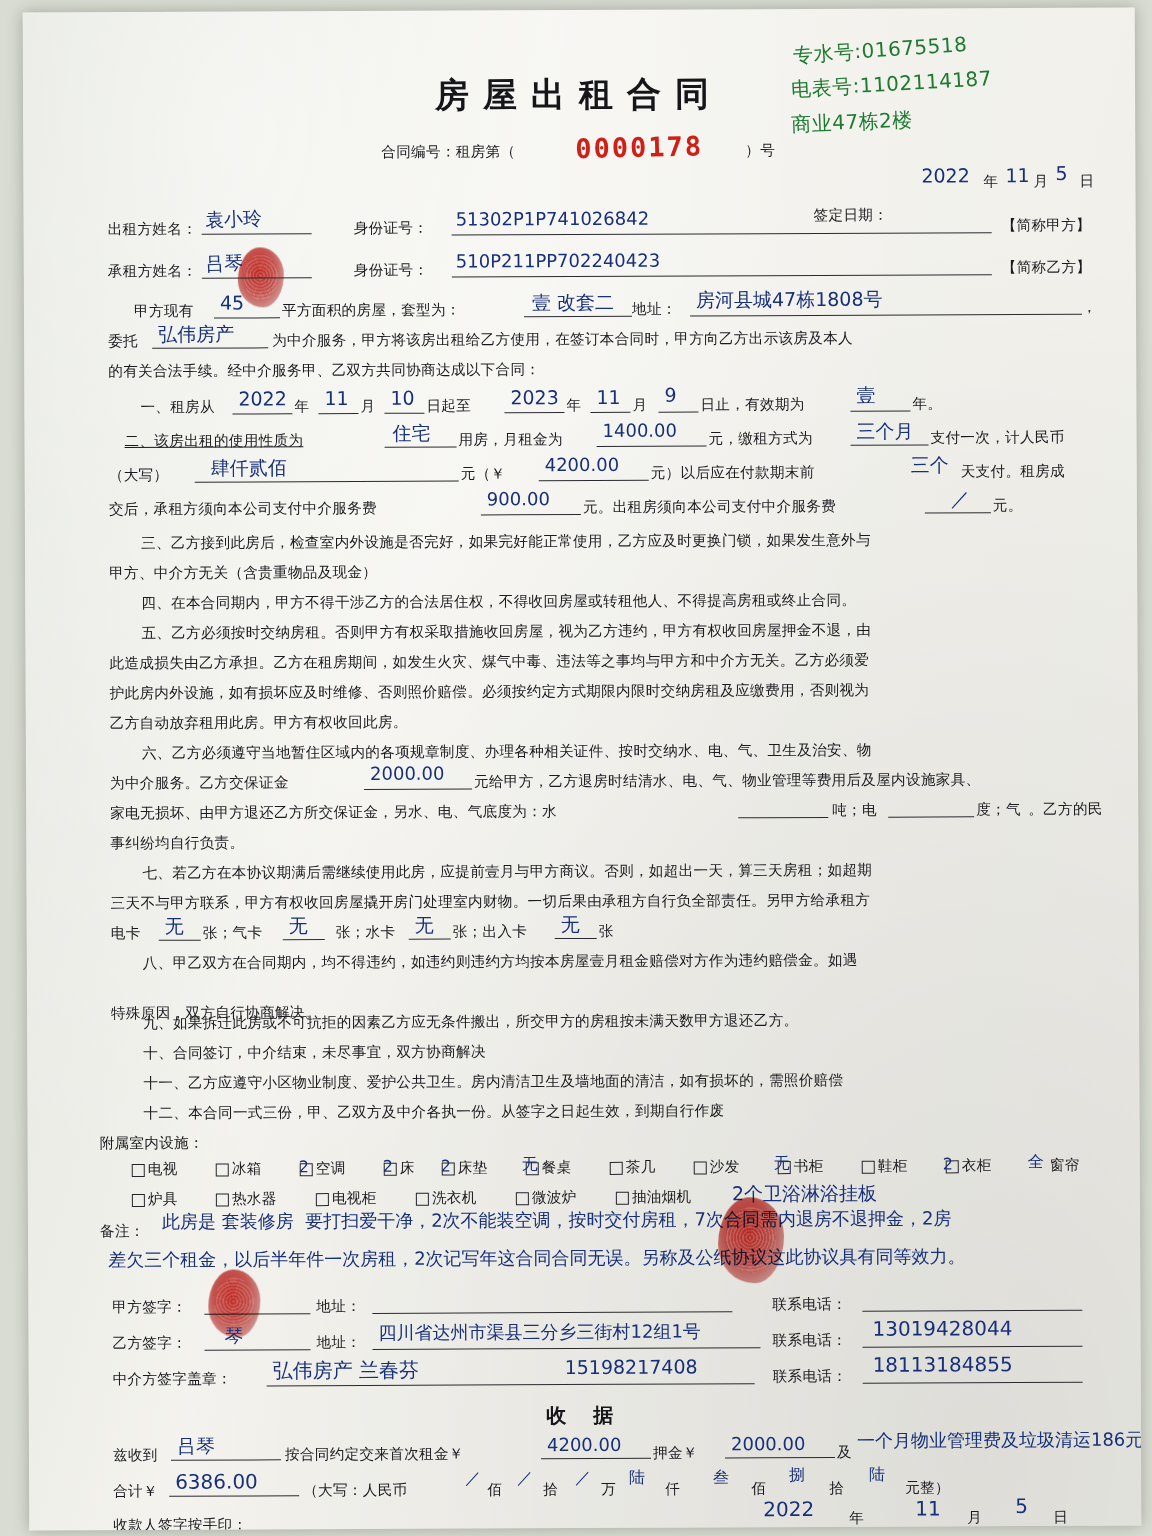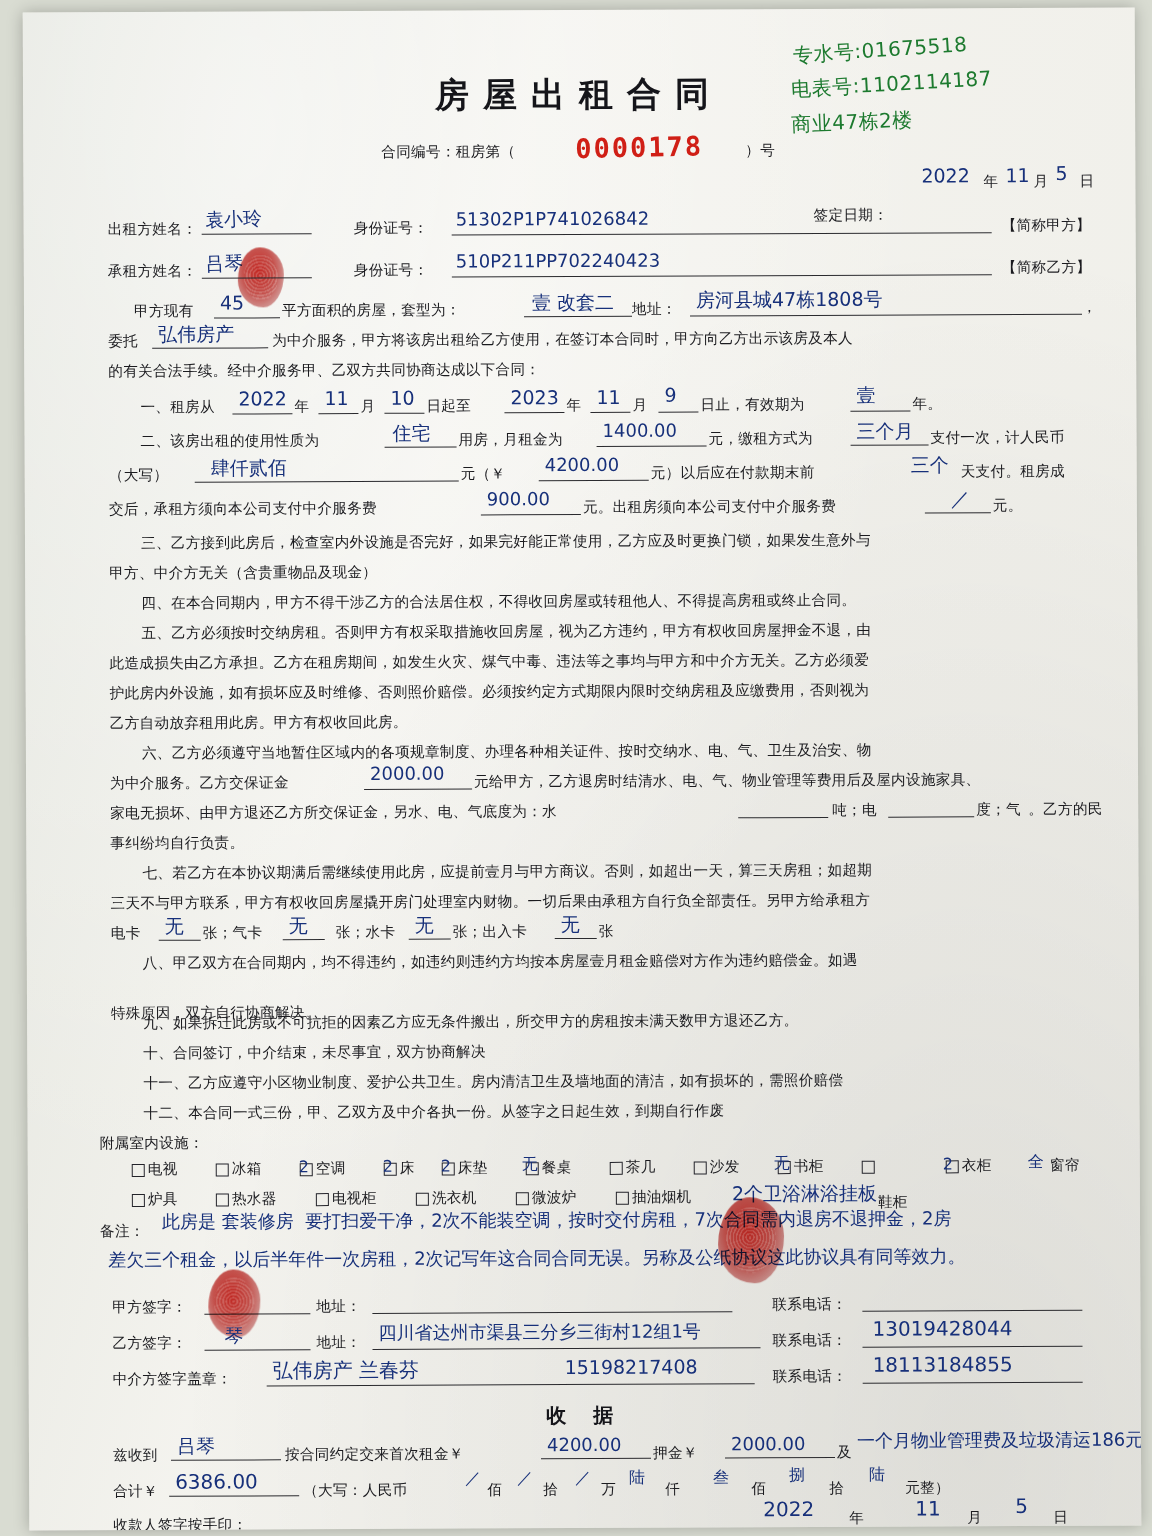--- a/index.html
+++ b/index.html
@@ -144,21 +144,21 @@
     <div class="hw" style="left:572px;top:376px;">11</div>
     <div class="uline" style="left:566px;top:402px;width:40px;"></div>
     <div class="lbl" style="left:608px;top:386px;">月</div>
     <div class="hw" style="left:640px;top:374px;">9</div>
     <div class="uline" style="left:634px;top:402px;width:40px;"></div>
     <div class="lbl" style="left:676px;top:386px;">日止，有效期为</div>
     <div class="hw" style="left:832px;top:374px;">壹</div>
     <div class="uline" style="left:826px;top:402px;width:60px;"></div>
     <div class="lbl" style="left:888px;top:386px;">年。</div>
 
-    <div class="lbl" style="left:116px;top:420px;">二、该房出租的使用性质为</div>
+    <div class="lbl" style="left:100px;top:420px;text-decoration:underline;">二、该房出租的使用性质为</div>
     <div class="hw" style="left:368px;top:410px;">住宅</div>
     <div class="uline" style="left:360px;top:436px;width:72px;"></div>
     <div class="lbl" style="left:434px;top:420px;">用房，月租金为</div>
     <div class="hw" style="left:578px;top:410px;font-size:18px;">1400.00</div>
     <div class="uline" style="left:572px;top:436px;width:110px;"></div>
     <div class="lbl" style="left:684px;top:420px;">元，缴租方式为</div>
     <div class="hw" style="left:832px;top:410px;">三个月</div>
     <div class="uline" style="left:826px;top:436px;width:78px;"></div>
     <div class="lbl" style="left:906px;top:420px;">支付一次，计人民币</div>
 
@@ -245,21 +245,21 @@
     <div class="hw sm" style="left:494px;top:1144px;">无</div>
     <div class="lbl" style="left:514px;top:1148px;">餐桌</div>
     <div class="chk" style="left:582px;top:1152px;"></div>
     <div class="lbl" style="left:598px;top:1148px;">茶几</div>
     <div class="chk" style="left:666px;top:1152px;"></div>
     <div class="lbl" style="left:682px;top:1148px;">沙发</div>
     <div class="chk" style="left:750px;top:1152px;"></div>
     <div class="hw sm" style="left:746px;top:1144px;">无</div>
     <div class="lbl" style="left:766px;top:1148px;">书柜</div>
     <div class="chk" style="left:834px;top:1152px;"></div>
-    <div class="lbl" style="left:850px;top:1184px;">鞋柜</div>
+    <div class="lbl" style="left:850px;top:1148px;">鞋柜</div>
     <div class="chk" style="left:918px;top:1152px;"></div>
     <div class="hw sm" style="left:915px;top:1146px;">2</div>
     <div class="lbl" style="left:934px;top:1148px;">衣柜</div>
     <div class="hw sm" style="left:1000px;top:1144px;">全</div>
     <div class="lbl" style="left:1022px;top:1148px;">窗帘</div>
 
     <div class="chk" style="left:104px;top:1182px;"></div>
     <div class="lbl" style="left:120px;top:1178px;">炉具</div>
     <div class="chk" style="left:188px;top:1182px;"></div>
     <div class="lbl" style="left:204px;top:1178px;">热水器</div>

